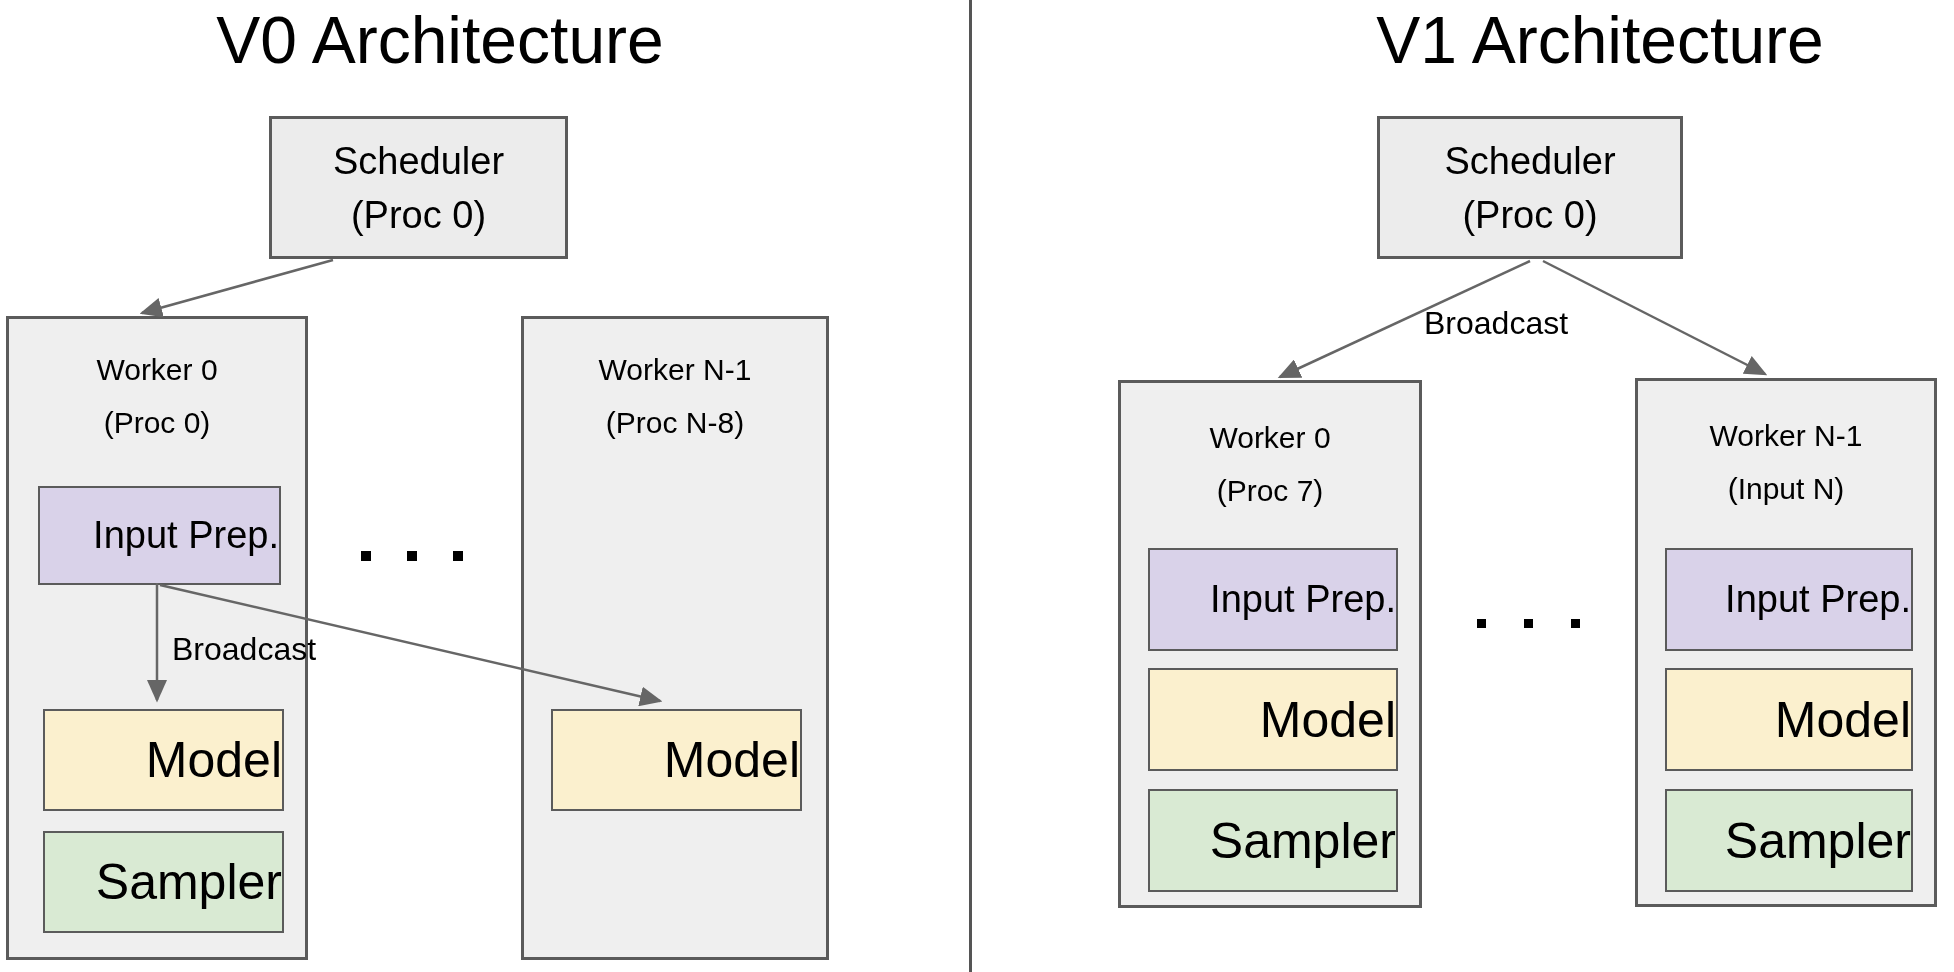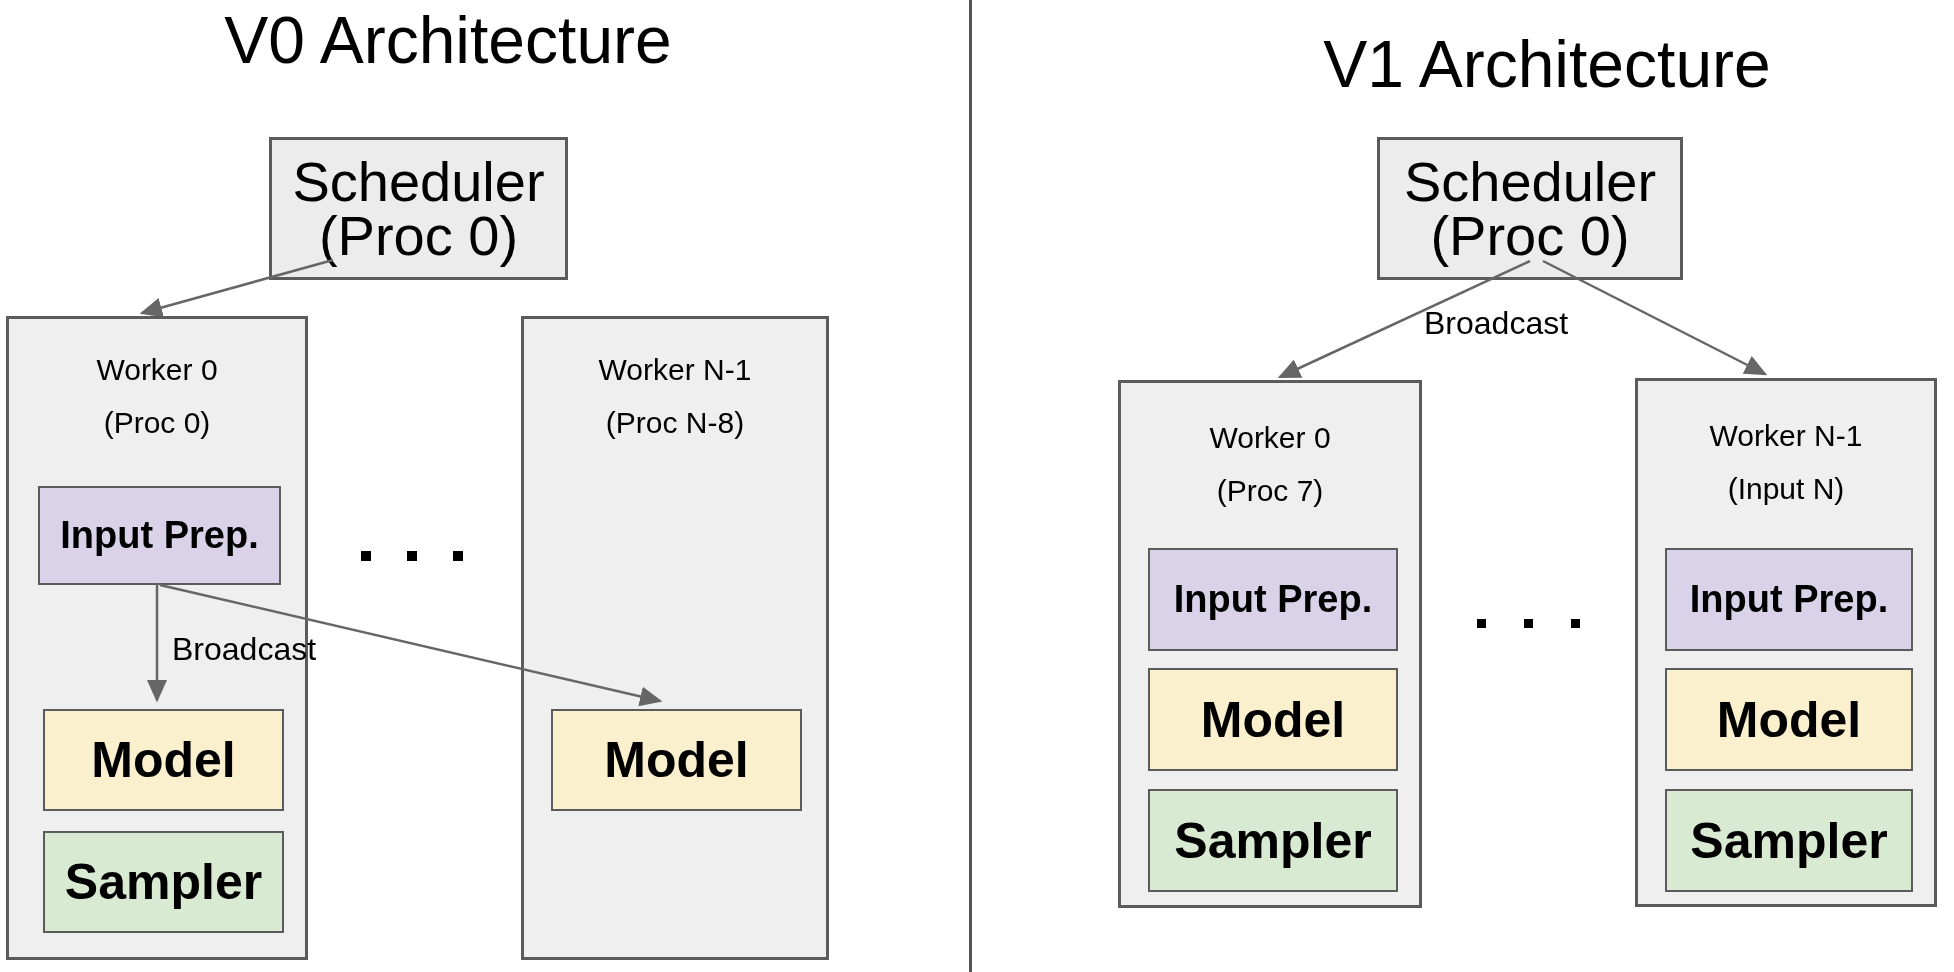--- a/index.html
+++ b/index.html
@@ -35,44 +35,42 @@
     box-sizing:border-box;
     display:flex;
     flex-direction:column;
     align-items:center;
     justify-content:center;
     text-align:center;
   }
   .scheduler{
     background:var(--c-box-gray);
     border:3px solid var(--c-border);
-    font-size:56px;
+    font-size:38px;
     line-height:54px;
-    margin-top:21px;
   }
   .worker{
     background:var(--c-worker-gray);
     border:3px solid var(--c-border);
     justify-content:flex-start;
   }
   .worker-title{
     font-size:30px;
     line-height:53px;
     text-align:center;
     width:100%;
   }
   .inner{
     position:absolute;
     box-sizing:border-box;
     border:2px solid var(--c-border);
     display:flex;
     align-items:center;
-    justify-content:center;
-    text-align:center;
-    font-weight:bold;
+    justify-content:flex-end;
+    text-align:center;
   }
   .input-prep{background:var(--c-lavender);font-size:38px;}
   .model{background:var(--c-yellow);font-size:50px;}
   .sampler{background:var(--c-green);font-size:50px;}
   .broadcast{
     position:absolute;
     font-size:32px;
     line-height:46px;
     white-space:nowrap;
   }
@@ -102,21 +100,21 @@
     stroke-width:2.5;
     fill:none;
   }
   .arrow-head-fill{fill:var(--c-arrow);}
 </style>
 </head>
 <body>
 
 <div id="canvas">
 
-  <div class="title" style="left:148px;top:4px;">V0 Architecture</div>
+  <div class="title" style="left:140px;top:4px;">V0 Architecture</div>
 
   <div class="node scheduler" style="left:269px;top:116px;width:299px;height:143px;">
     <div>Scheduler</div>
     <div>(Proc 0)</div>
   </div>
 
   <div class="node worker" style="left:6px;top:316px;width:302px;height:644px;">
     <div class="worker-title" style="margin-top:24px;">
       <div>Worker 0</div>
       <div>(Proc 0)</div>
@@ -145,21 +143,21 @@
   <div class="broadcast" style="left:172px;top:626px;">Broadcast</div>
 
   <div class="dots dots-left" style="left:361px;top:551px;" title=". . .">
     <div class="dot"></div>
     <div class="dot"></div>
     <div class="dot"></div>
   </div>
 
   <div class="divider" style="left:969px;"></div>
 
-  <div class="title" style="left:1247px;top:4px;margin-top:24px;">V1 Architecture</div>
+  <div class="title" style="left:1300px;top:4px;">V1 Architecture</div>
 
   <div class="node scheduler" style="left:1377px;top:116px;width:306px;height:143px;">
     <div>Scheduler</div>
     <div>(Proc 0)</div>
   </div>
 
   <div class="broadcast" style="left:1424px;top:300px;">Broadcast</div>
 
   <div class="node worker" style="left:1118px;top:380px;width:304px;height:528px;">
     <div class="worker-title" style="margin-top:28px;">

